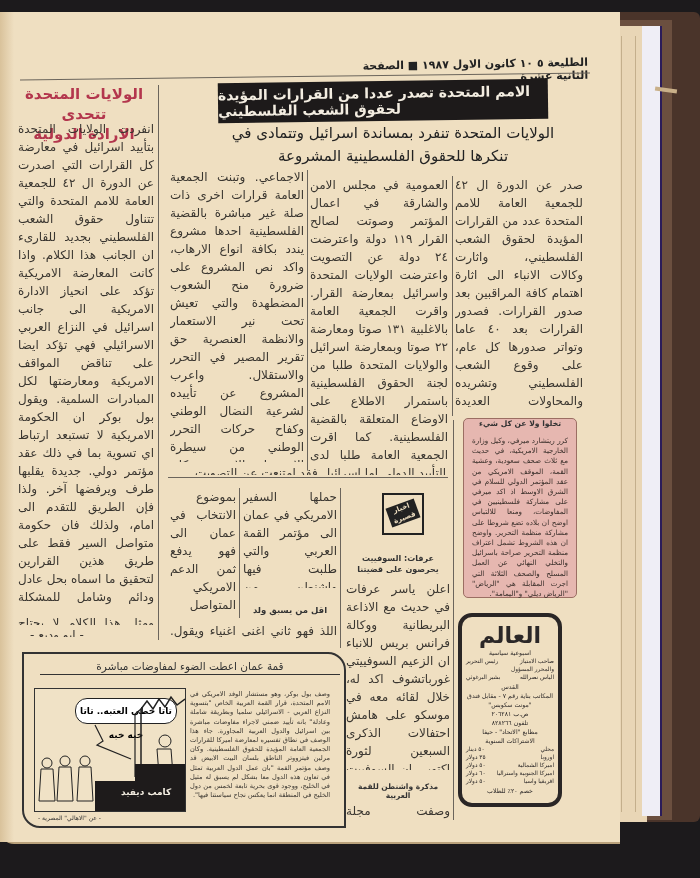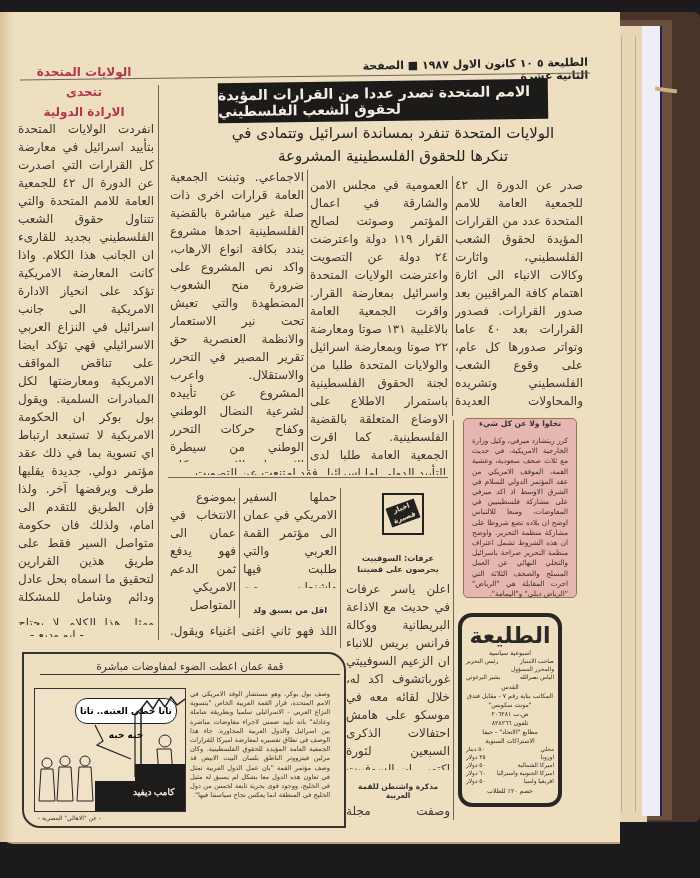--- a/index.html
+++ b/index.html
@@ -13,38 +13,38 @@
   .page{position:absolute;left:0;top:12px;width:620px;height:830px;background:#efdfc1;border-radius:2px 0 0 14px;box-shadow:0 2px 0 #b9a17b;}
   .page-shade{position:absolute;left:0;top:0;width:14px;height:100%;background:linear-gradient(90deg,#d9c29b,#efdfc1);}
   .rtl{direction:rtl;text-align:right;}
   .hdr{position:absolute;left:330px;top:58px;width:258px;font-size:11px;font-weight:bold;color:#222;transform:rotate(-1deg);}
   .hdr-rule{position:absolute;left:20px;top:76px;width:570px;height:1px;background:#555;transform:rotate(-0.7deg);}
   .banner{position:absolute;left:218px;top:81px;width:330px;height:40px;background:#1d1a1a;color:#f3ede1;font-size:14px;font-weight:bold;display:flex;align-items:center;justify-content:center;transform:rotate(-0.8deg);}
   .subhead{position:absolute;left:228px;top:122px;width:330px;font-size:15px;line-height:23px;color:#222;text-align:center;direction:rtl;}
   .col-text{position:absolute;font-size:12px;line-height:18px;color:#3a3630;direction:rtl;text-align:justify;overflow:hidden;}
   .vrule{position:absolute;width:1px;background:#6b655c;}
   .hrule{position:absolute;height:1px;background:#6b655c;}
-  .left-title{position:absolute;left:20px;top:62px;width:128px;text-align:center;font-size:12px;font-weight:bold;color:#b3364d;line-height:20px;direction:rtl;}
+  .left-title{position:absolute;left:20px;top:84px;width:128px;text-align:center;font-size:15px;font-weight:bold;color:#b3364d;line-height:20px;direction:rtl;}
   .pinkbox{position:absolute;left:463px;top:418px;width:112px;height:178px;background:#e6b7b0;border:1px solid #9b6e63;border-radius:5px;}
   .pinkbox .title{font-size:7.6px;font-weight:bold;text-align:center;color:#333;margin-top:0;direction:rtl;}
   .pinkbox .body{font-size:7.2px;line-height:10.2px;color:#3b302b;padding:8px 8px 0 8px;direction:rtl;text-align:justify;}
   .masthead{position:absolute;left:458px;top:613px;width:96px;height:186px;border:4px solid #2a2626;border-radius:14px;background:#efdfc1;direction:rtl;text-align:center;color:#2b2727;}
   .masthead .logo{font-size:22px;font-weight:bold;margin-top:6px;letter-spacing:1px;}
   .masthead .sm{font-size:6.2px;line-height:9px;}
   .masthead .row{display:flex;justify-content:space-between;font-size:5.8px;line-height:8.2px;padding:0 4px;}
   .stamp{position:absolute;left:382px;top:493px;width:38px;height:38px;border:2px solid #222;background:#efdfc1;}
   .stamp-inner{position:absolute;left:4px;top:8px;width:30px;height:20px;background:#222;color:#efdfc1;font-size:7px;font-weight:bold;text-align:center;line-height:10px;transform:rotate(-20deg);}
   .head-sm{position:absolute;font-size:8.5px;font-weight:bold;color:#333;direction:rtl;text-align:center;}
   .cartoon-box{position:absolute;left:22px;top:652px;width:320px;height:172px;border:2px solid #333;border-radius:0 18px 0 18px;}
   .cartoon-title{position:absolute;left:40px;top:660px;width:300px;font-size:10.5px;font-weight:normal;color:#333;direction:rtl;text-align:center;border-bottom:1.5px solid #333;padding-bottom:2px;}
   .cartoon-art{position:absolute;left:34px;top:688px;width:150px;height:122px;border:1.5px solid #333;background:#f0e2c6;overflow:hidden;}
   .bubble{position:absolute;left:40px;top:9px;width:100px;height:24px;border:1.5px solid #222;border-radius:12px;background:#fff;font-size:9px;font-weight:bold;text-align:center;line-height:24px;direction:rtl;}
   .stairs{position:absolute;left:60px;top:92px;width:90px;height:30px;background:#1e1b1b;}
   .stairs2{position:absolute;left:100px;top:75px;width:50px;height:18px;background:#1e1b1b;}
-  .brand-label{position:absolute;left:98px;top:98px;font-size:9px;color:#f3ede1;font-weight:bold;direction:rtl;font-family:Liberation Serif, serif;}
+  .brand-label{position:absolute;left:86px;top:98px;font-size:9px;color:#f3ede1;font-weight:bold;direction:rtl;}
   .credit{position:absolute;left:38px;top:814px;font-size:6px;color:#333;direction:rtl;}
 </style>
 </head>
 <body>
 
 <div class="binder"></div>
 <div class="binder-inner"></div>
 <div class="pages-stack">
   <div class="line" style="left:14px"></div>
   <div class="line" style="left:30px"></div>
@@ -99,21 +99,21 @@
 <div class="head-sm" style="left:346px;top:782px;width:104px;font-size:7.5px;">مذكرة واشنطن للقمة العربية</div>
 <div class="col-text" style="left:346px;top:802px;width:104px;height:22px;">وصفت مجلة "الازمنة الحديثة" السوفييتية الذكرة الامريكية التي</div>
 <div class="vrule" style="left:453px;top:420px;height:400px;"></div>
 
 <div class="pinkbox">
   <div class="title">تخلوا ولا عن كل شيء</div>
   <div class="body">كرر ريتشارد ميرفي، وكيل وزارة الخارجية الامريكية، في حديث مع ثلاث صحف سعودية، وعشية القمة، الموقف الامريكي من عقد المؤتمر الدولي للسلام في الشرق الاوسط اذ اكد ميرفي على مشاركة فلسطينيين في المفاوضات، ومنعا للالتباس اوضح ان بلاده تضع شروطا على مشاركة منظمة التحرير. واوضح ان هذه الشروط تشمل اعتراف منظمة التحرير صراحة باسرائيل والتخلي النهائي عن العمل المسلح والصحف الثلاثة التي اجرت المقابلة هي "الرياض" "الرياض ديلي" و"اليمامة".</div>
 </div>
 
 <div class="masthead">
-  <div class="logo">الطليعة</div>
+  <div class="logo">العالم</div>
   <div class="sm">اسبوعية سياسية</div>
   <div class="row">
       <span>صاحب الامتياز</span>
       <span>رئيس التحرير</span>
     </div>
   <div class="row">
       <span>والمحرر المسؤول</span>
       <span></span>
     </div>
   <div class="row">

